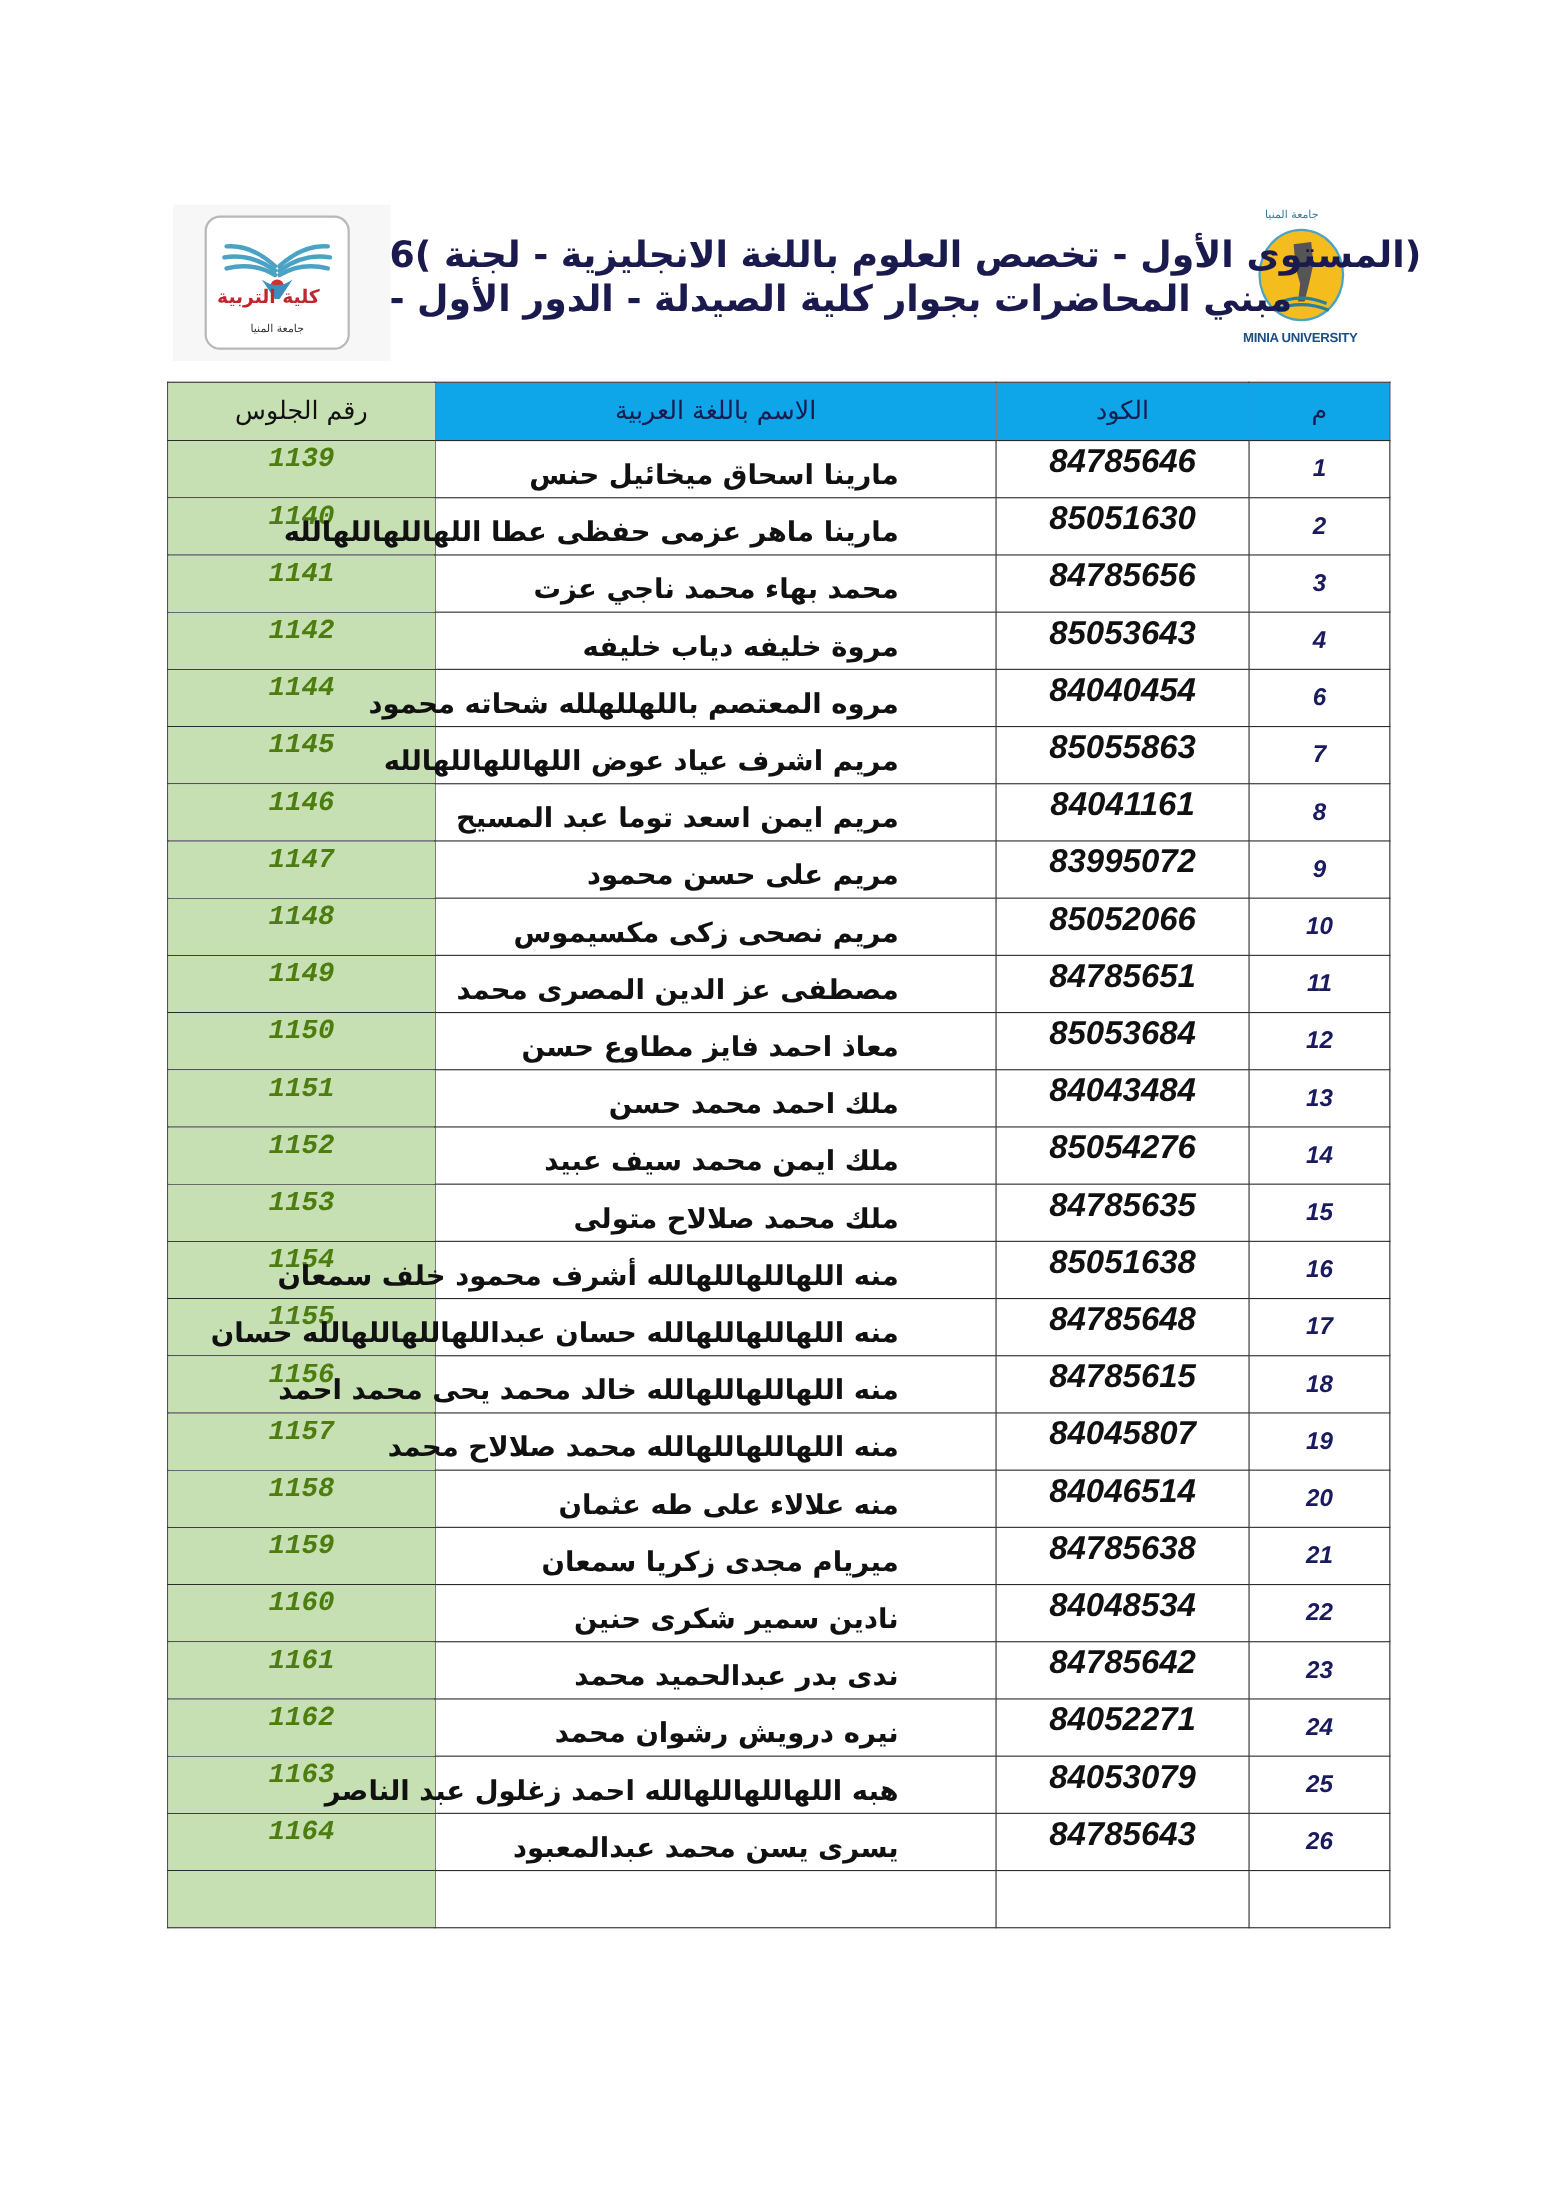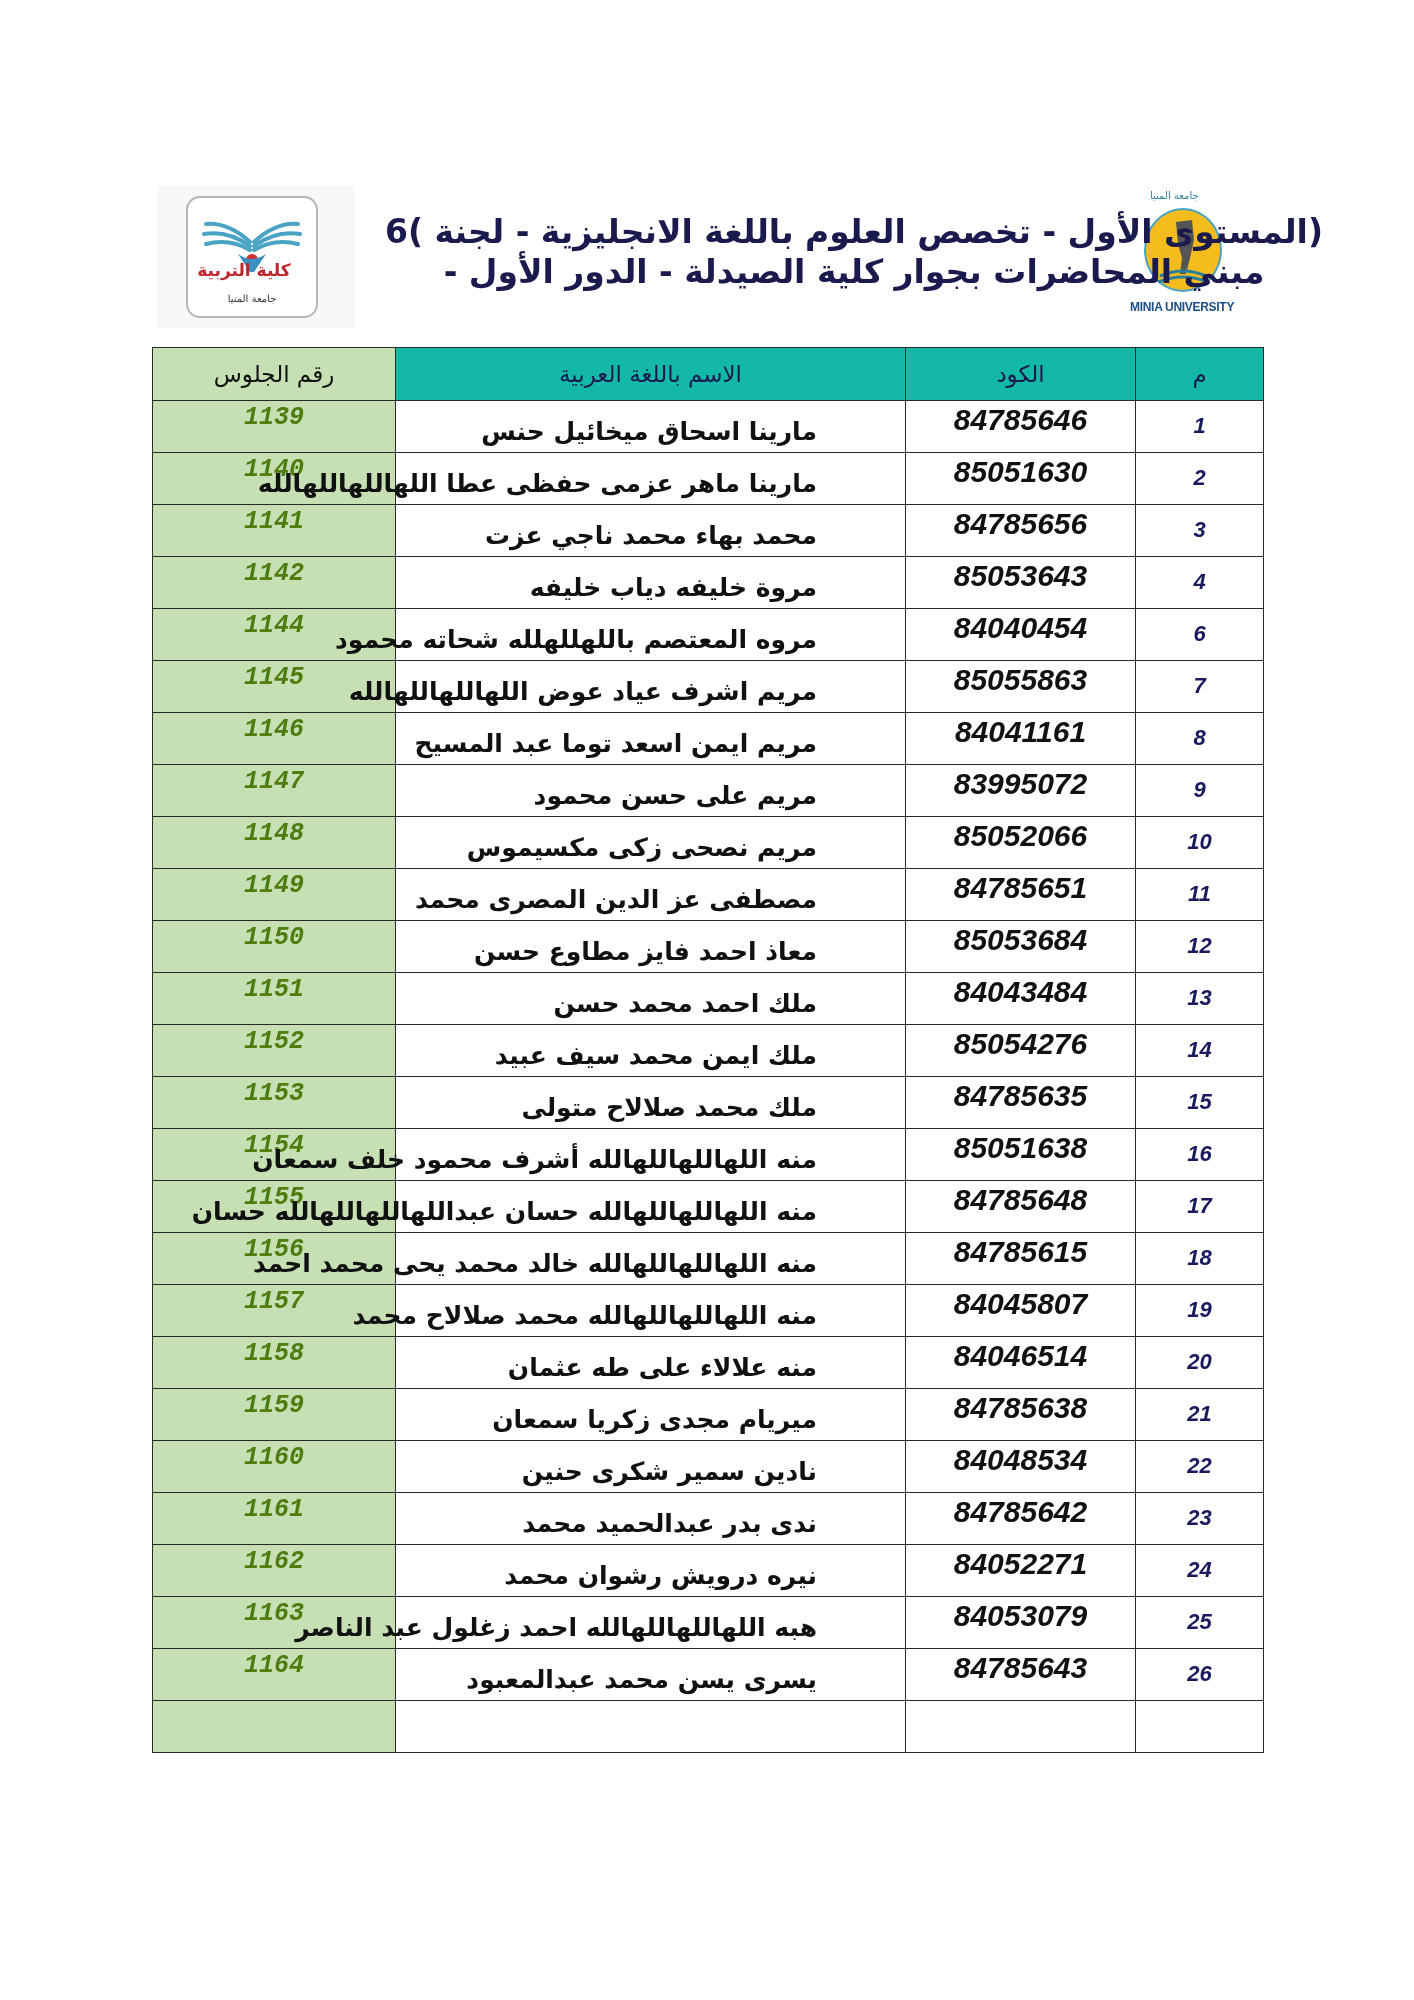--- a/index.html
+++ b/index.html
@@ -8,26 +8,26 @@
     .logo-left { position: absolute; left: 157px; top: 186px; width: 198px; height: 142px; background: #f7f7f7; }
     .logo-left .badge { position: absolute; left: 29px; top: 10px; width: 128px; height: 118px; border: 2px solid #b8b8b8; border-radius: 14px; background: #fff; }
     .logo-left .faculty { position: absolute; left: 0; right: 16px; top: 62px; text-align: center; color: #c0262d; font-weight: bold; font-size: 17px; direction: rtl; font-family: "DejaVu Sans", sans-serif; }
     .logo-left .univ { position: absolute; left: 0; right: 0; top: 95px; text-align: center; color: #333; font-size: 10px; direction: rtl; font-family: "DejaVu Serif", serif; }
 
     .logo-right { position: absolute; left: 1130px; top: 190px; width: 110px; height: 130px; }
     .logo-right .sun { position: absolute; left: 14px; top: 18px; width: 74px; height: 80px; border-radius: 50%; background: #f4bd1d; border: 2px solid #4aa3c4; }
     .logo-right .en { position: absolute; left: 0; width: 118px; top: 110px; color: #1c4f8a; font-weight: bold; font-size: 12px; font-family: "Liberation Sans", sans-serif; letter-spacing: -0.3px; }
     .logo-right .ar { position: absolute; left: 20px; top: 0px; color: #2b7e9c; font-size: 10px; direction: rtl; }
 
-    .title { position: absolute; right: 60px; top: 212px; width: 1000px; direction: rtl; text-align: center; color: #1a1a4e; font-weight: bold; font-size: 33px; line-height: 40px; font-family: "DejaVu Sans", sans-serif; }
+    .title { position: absolute; right: 60px; top: 212px; width: 1000px; direction: rtl; text-align: left; color: #1a1a4e; font-weight: bold; font-size: 33px; line-height: 40px; font-family: "DejaVu Sans", sans-serif; }
     .title div { white-space: nowrap; }
 
     table.roster { position: absolute; left: 152px; top: 347px; border-collapse: collapse; table-layout: fixed; width: 1111px; padding-left: 16px; }
     table.roster td, table.roster th { border: 1.5px solid #2a2a2a; padding: 0; height: 51px; vertical-align: top; overflow: visible; white-space: nowrap; position: relative; }
-    table.roster th { height: 52px; background: #14b8a6; color: #1a1a4e; font-weight: normal; font-size: 23px; vertical-align: middle; font-family: "DejaVu Sans", sans-serif; }
+    table.roster th { height: 52px; background: #0ea5e9; color: #1a1a4e; font-weight: normal; font-size: 23px; vertical-align: middle; font-family: "DejaVu Sans", sans-serif; }
     table.roster th.seat-h { background: #c6e0b4; color: #111; }
     col.c-seat { width: 243px; } col.c-name { width: 510px; } col.c-code { width: 230px; } col.c-m { width: 128px; }
     td.seat { background: #c6e0b4; text-align: center; font-family: Liberation Mono, monospace; font-style: italic; font-weight: bold; font-size: 25px; color: #4d7c0f; }
     td.seat span { position: relative; top: 2px; }
     td.name { direction: rtl; text-align: right; font-family: "DejaVu Sans", sans-serif; font-weight: bold; font-size: 25px; color: #111; }
     td.name span { display: block; padding-right: 88px; margin-top: 16px; }
     td.code { text-align: center; font-family: "Liberation Sans", sans-serif; font-style: italic; font-weight: bold; font-size: 30px; color: #111; }
     td.code span { position: relative; top: 2px; }
     td.m { text-align: center; font-family: "Liberation Sans", sans-serif; font-style: italic; font-weight: bold; font-size: 22px; color: #1a1a5e; }
     td.m span { position: relative; top: 12px; }

